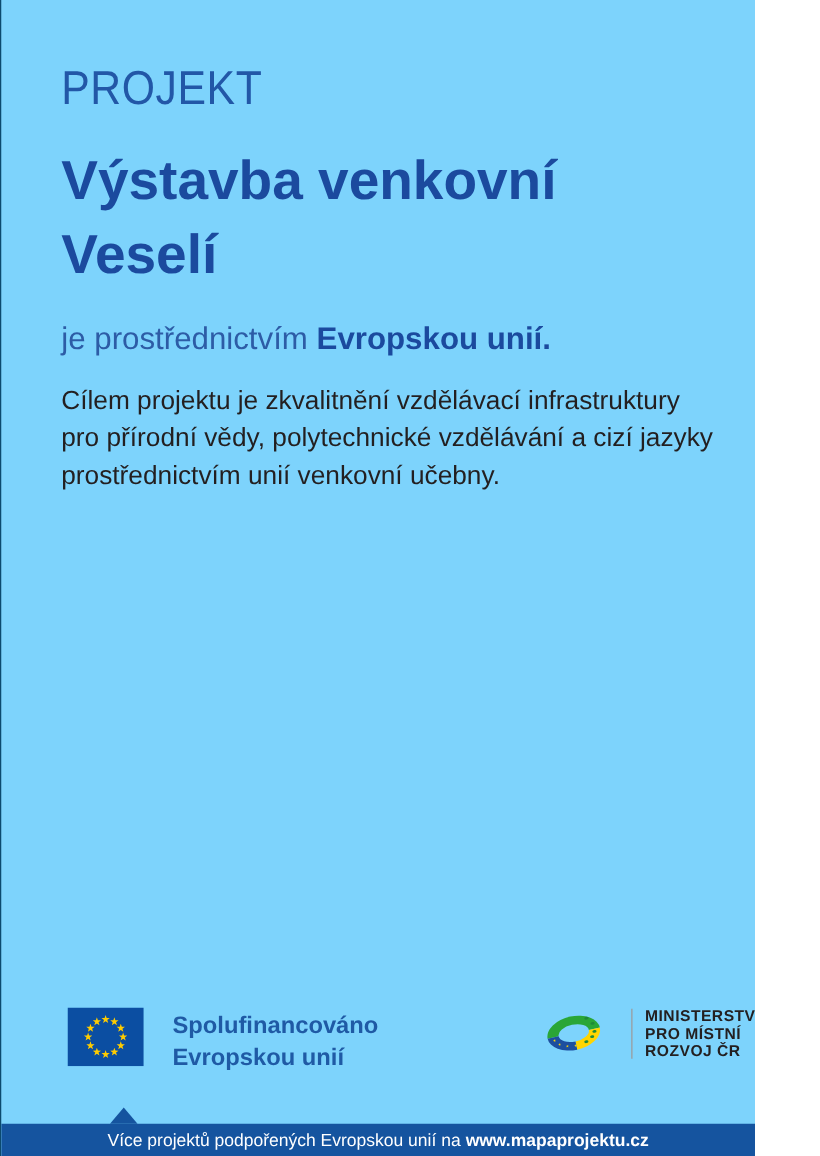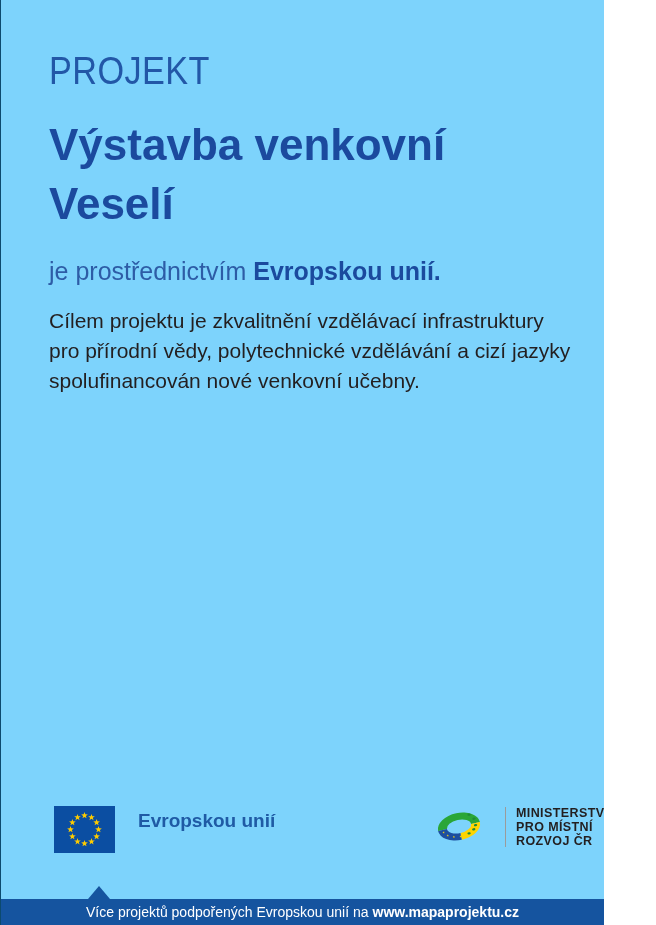--- a/index.html
+++ b/index.html
@@ -70,21 +70,21 @@
       <span class="tline">Veselí</span>
     </h1>
 
     <div class="subtitle">
       <span>je prostřednictvím </span><span class="bold">Evropskou unií.</span>
     </div>
 
     <div class="desc">
       <span class="dline">Cílem projektu je zkvalitnění vzdělávací infrastruktury</span>
       <span class="dline">pro přírodní vědy, polytechnické vzdělávání a cizí jazyky</span>
-      <span class="dline">spolufinancován nové venkovní učebny.</span>
+      <span class="dline">prostřednictvím unií venkovní učebny.</span>
     </div>
   </div>
 
   <div class="eu-block">
     <svg class="eu-flag" width="61" height="47" viewBox="0 0 61 47" xmlns="http://www.w3.org/2000/svg">
       <defs>
         <path id="star5" d="M0,-4 L-0.94,-1.29 L-3.8,-1.24 L-1.52,0.49 L-2.35,3.24 L0,1.6 L2.35,3.24 L1.52,0.49 L3.8,-1.24 L0.94,-1.29 Z"></path>
       </defs>
       <rect width="61" height="47" fill="#0b4ea2"></rect>
       <g fill="#ffcc00">
@@ -96,20 +96,21 @@
         <use href="#star5" transform="translate(37.5,35.62) scale(0.875)"></use>
         <use href="#star5" transform="translate(30.5,37.5) scale(0.875)"></use>
         <use href="#star5" transform="translate(23.5,35.62) scale(0.875)"></use>
         <use href="#star5" transform="translate(18.38,30.5) scale(0.875)"></use>
         <use href="#star5" transform="translate(16.5,23.5) scale(0.875)"></use>
         <use href="#star5" transform="translate(18.38,16.5) scale(0.875)"></use>
         <use href="#star5" transform="translate(23.5,11.38) scale(0.875)"></use>
       </g>
     </svg>
     <div class="eu-text">
+      <span class="eline">Spolufinancováno</span>
       <span class="eline">Evropskou unií</span>
     </div>
   </div>
 
   <div class="mmr-block">
     <svg class="mmr-emblem" width="66" height="45" viewBox="0 0 116 80" xmlns="http://www.w3.org/2000/svg">
       <g transform="rotate(-12 58 40)">
         <path d="M20,40 A38,24 0 0 1 96,40 L80,40 A22,12 0 0 0 36,40 Z" fill="#2aa637"></path>
         <path d="M96,40 A38,24 0 0 1 58,64 L58,52 A22,12 0 0 0 80,40 Z" fill="#ffd500"></path>
         <path d="M58,64 A38,24 0 0 1 20,40 L36,40 A22,12 0 0 0 58,52 Z" fill="#1d4f9f"></path>

